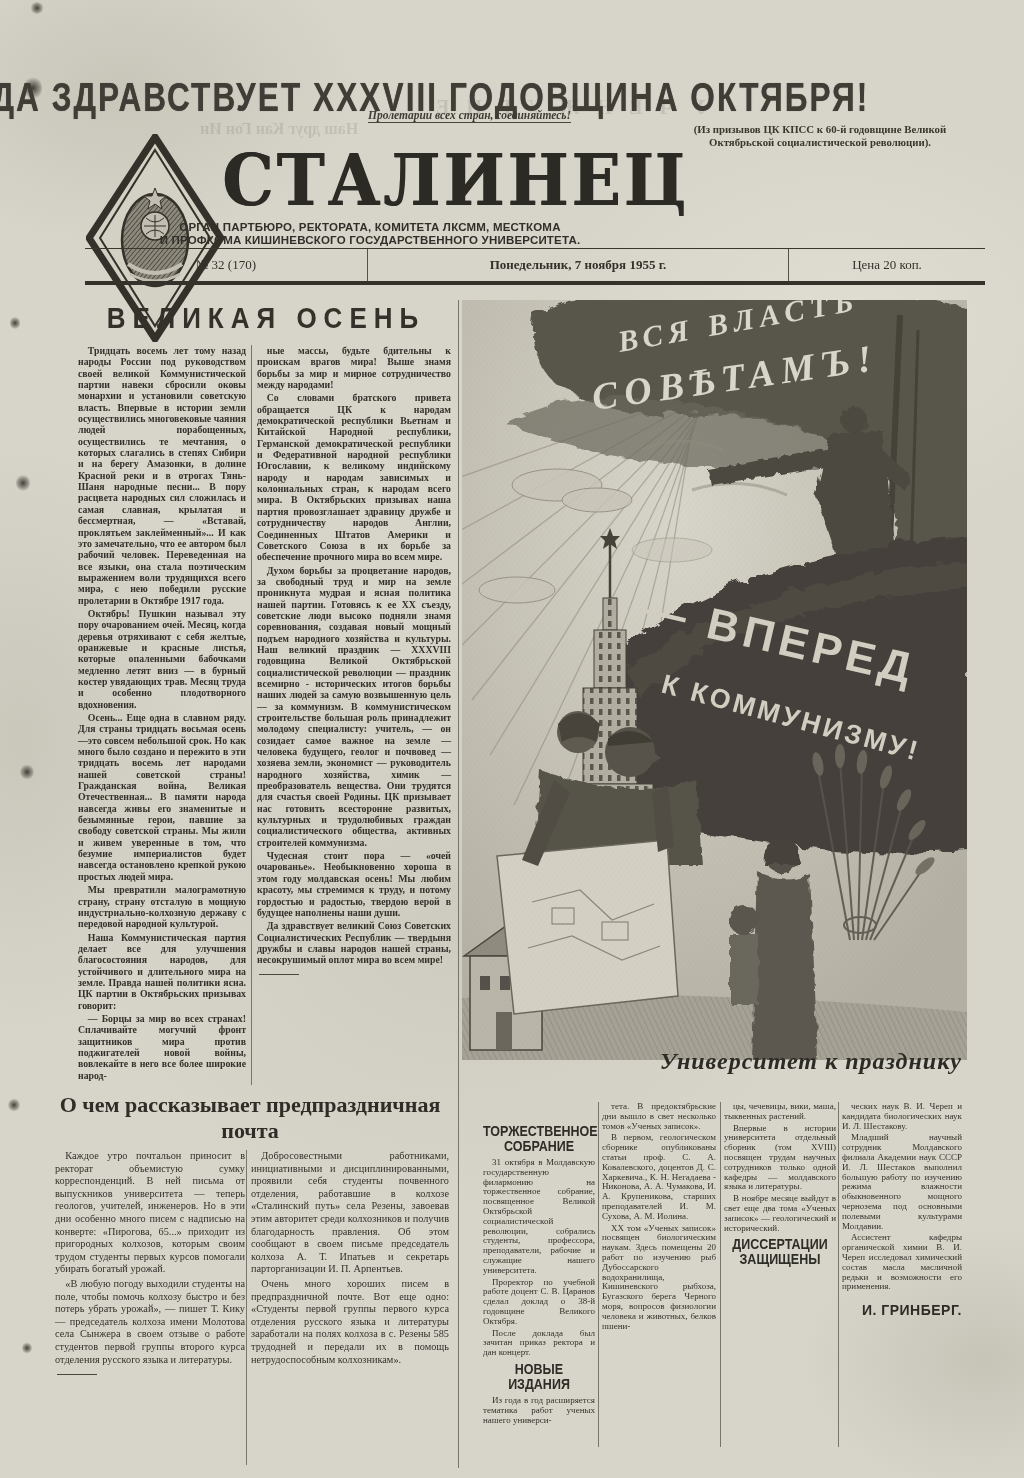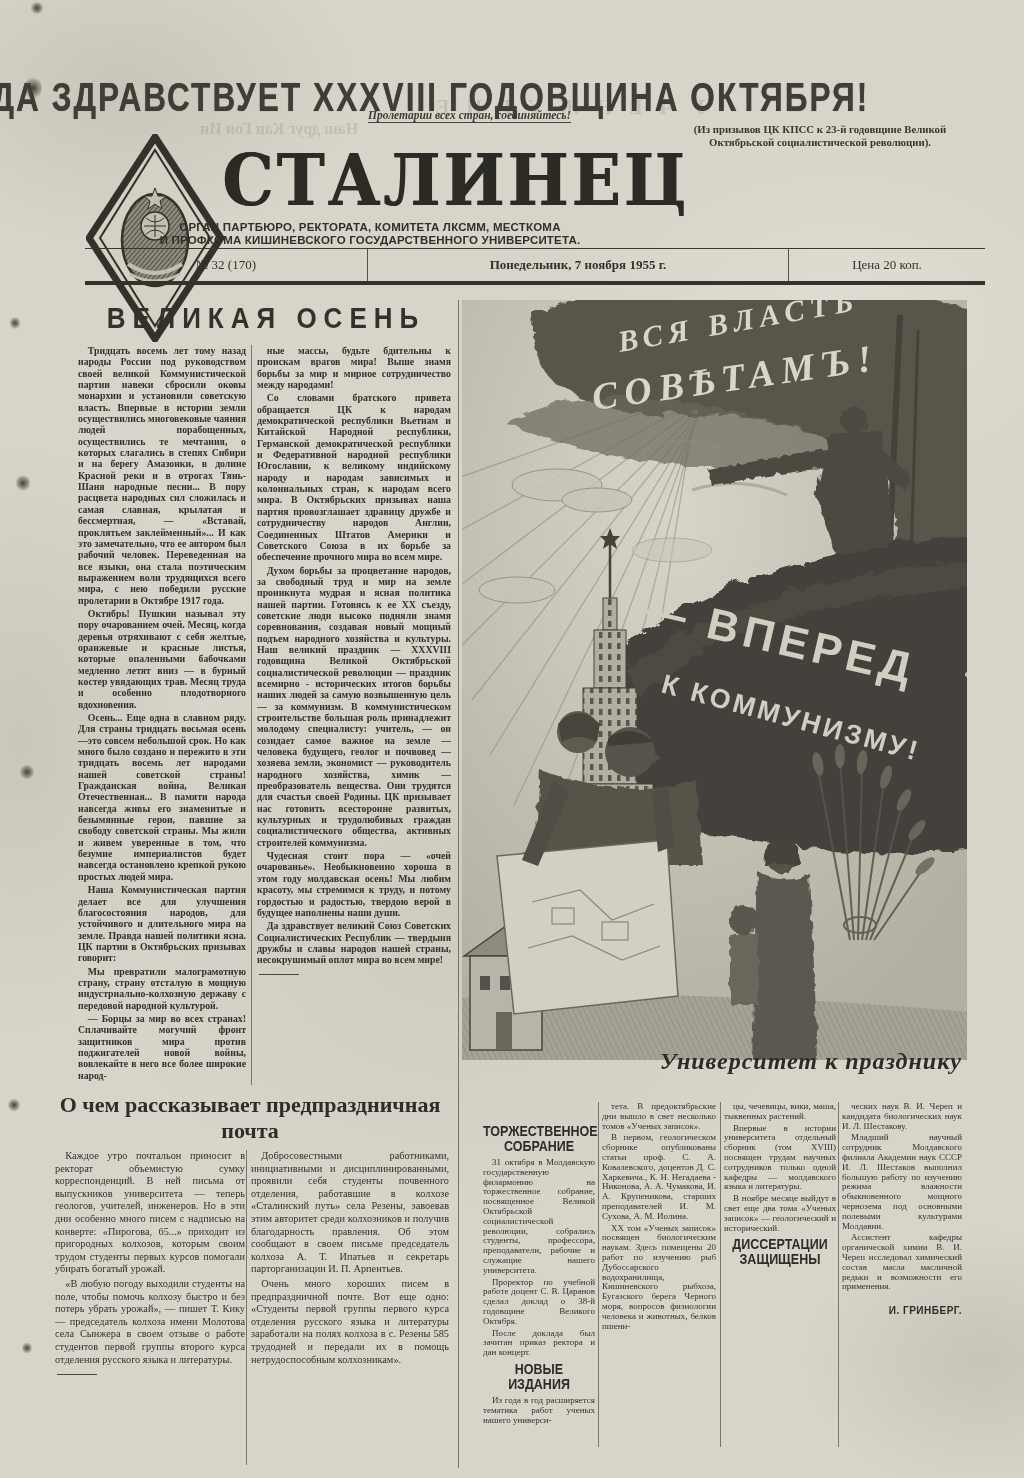--- a/index.html
+++ b/index.html
@@ -60,21 +60,21 @@
   .mail-title{left:40px;top:1092px;width:420px;text-align:center;font-weight:bold;font-size:22px;
     line-height:26px;color:#2f2d27;}
   .mail-col{position:absolute;font-size:10.3px;line-height:12.6px;text-align:justify;color:#34312c;}
 
   
   .univ-title{left:478px;top:1048px;width:484px;text-align:right;font-style:italic;font-weight:bold;
     font-size:24px;letter-spacing:1px;color:#2d2b26;}
   .univ-col{position:absolute;font-size:9px;line-height:9.8px;text-align:justify;color:#34312c;}
   .subhead{font-family:"Liberation Sans",sans-serif;font-weight:800;font-size:12.5px;line-height:13.5px;
     text-align:center;text-indent:0;margin:6px 0 5px;color:#2e2c27;transform:scaleY(1.1);}
-  .signature{font-family:"Liberation Sans",sans-serif;font-weight:bold;font-size:10px;text-align:right;
+  .signature{font-family:"Liberation Sans",sans-serif;font-weight:bold;font-size:14px;text-align:right;
     text-indent:0;margin-top:14px;letter-spacing:.5px;color:#2e2c27;}
 
   
   .illo{left:462px;top:300px;width:505px;height:760px;}
 </style>
 </head>
 <body>
 
 <div class="page">
 
@@ -117,38 +117,38 @@
   </div>
 
   <div class="abs masthead-title">СТАЛИНЕЦ</div>
   <div class="abs org-lines">
     <div>ОРГАН ПАРТБЮРО, РЕКТОРАТА, КОМИТЕТА ЛКСММ, МЕСТКОМА</div>
     <div>И ПРОФКОМА КИШИНЕВСКОГО ГОСУДАРСТВЕННОГО УНИВЕРСИТЕТА.</div>
   </div>
 
   <div class="abs appeal">
     <div class="appeal-attr">
-      <div>(Из призывов ЦК КПСС к 23-й годовщине Великой</div>
+      <div>(Из призывов ЦК КПСС к 60-й годовщине Великой</div>
       <div>Октябрьской социалистической революции).</div>
     </div>
   </div>
 
   <div class="abs issue-bar">
     <div class="cell c1">№ 32 (170)</div>
     <div class="cell c2">Понедельник, 7 ноября 1955 г.</div>
     <div class="cell c3">Цена 20 коп.</div>
   </div>
 
   <div class="abs lead-title">ВЕЛИКАЯ ОСЕНЬ</div>
   <div class="lead-col" style="left:78px;top:345px;width:168px;">
       <div class="para">Тридцать восемь лет тому назад народы России под руководством своей великой Коммунистической партии навеки сбросили оковы монархии и установили советскую власть. Впервые в истории земли осуществились многовековые чаяния людей порабощенных, осуществились те мечтания, о которых слагались в степях Сибири и на берегу Амазонки, в долине Красной реки и в отрогах Тянь-Шаня народные песни... В пору расцвета народных сил сложилась и самая славная, крылатая и бессмертная, — «Вставай, проклятьем заклейменный»... И как это замечательно, что ее автором был рабочий человек. Переведенная на все языки, она стала поэтическим выражением воли трудящихся всего мира, с нею победили русские пролетарии в Октябре 1917 года.</div>
       <div class="para">Октябрь! Пушкин называл эту пору очарованием очей. Месяц, когда деревья отряхивают с себя желтые, оранжевые и красные листья, которые опаленными бабочками медленно летят вниз — в бурный костер увядающих трав. Месяц труда и особенно плодотворного вдохновения.</div>
       <div class="para">Осень... Еще одна в славном ряду. Для страны тридцать восьмая осень—это совсем небольшой срок. Но как много было создано и пережито в эти тридцать восемь лет народами нашей советской страны! Гражданская война, Великая Отечественная... В памяти народа навсегда живы его знаменитые и безымянные герои, павшие за свободу советской страны. Мы жили и живем уверенные в том, что безумие империалистов будет навсегда остановлено крепкой рукою простых людей мира.</div>
+      <div class="para">Мы превратили малограмотную страну, страну отсталую в мощную индустриально-колхозную державу с передовой народной культурой.</div>
       <div class="para">Наша Коммунистическая партия делает все для улучшения благосостояния народов, для устойчивого и длительного мира на земле. Правда нашей политики ясна. ЦК партии в Октябрьских призывах говорит:</div>
-      <div class="para">Мы превратили малограмотную страну, страну отсталую в мощную индустриально-колхозную державу с передовой народной культурой.</div>
       <div class="para">— Борцы за мир во всех странах! Сплачивайте могучий фронт защитников мира против поджигателей новой войны, вовлекайте в него все более широкие народ-</div>
     </div>
   <div class="lead-col" style="left:257px;top:345px;width:194px;">
       <div class="para">ные массы, будьте бдительны к проискам врагов мира! Выше знамя борьбы за мир и мирное сотрудничество между народами!</div>
       <div class="para">Со словами братского привета обращается ЦК к народам демократической республики Вьетнам и Китайской Народной республики, Германской демократической республики и Федеративной народной республики Югославии, к великому индийскому народу и народам зависимых и колониальных стран, к народам всего мира. В Октябрьских призывах наша партия провозглашает здравицу дружбе и сотрудничеству народов Англии, Соединенных Штатов Америки и Советского Союза в их борьбе за обеспечение прочного мира во всем мире.</div>
       <div class="para">Духом борьбы за процветание народов, за свободный труд и мир на земле проникнута мудрая и ясная политика нашей партии. Готовясь к ее XX съезду, советские люди высоко подняли знамя соревнования, создавая новый мощный подъем народного хозяйства и культуры. Наш великий праздник — XXXVIII годовщина Великой Октябрьской социалистической революции — праздник всемирно - исторических итогов борьбы наших людей за самую возвышенную цель — за коммунизм. В коммунистическом строительстве большая роль принадлежит молодому специалисту: учитель, — он созидает самое важное на земле — человека будущего, геолог и почвовед — хозяева земли, экономист — руководитель народного хозяйства, химик — преобразователь вещества. Они трудятся для счастья своей Родины. ЦК призывает нас готовить всесторонне развитых, культурных и трудолюбивых граждан социалистического общества, активных строителей коммунизма.</div>
       <div class="para">Чудесная стоит пора — «очей очарованье». Необыкновенно хороша в этом году молдавская осень! Мы любим красоту, мы стремимся к труду, и потому гордостью и радостью, твердою верой в будущее наполнены наши души.</div>
       <div class="para">Да здравствует великий Союз Советских Социалистических Республик — твердыня дружбы и славы народов нашей страны, несокрушимый оплот мира во всем мире!</div>
       <div class="end-rule"></div>
     </div>

